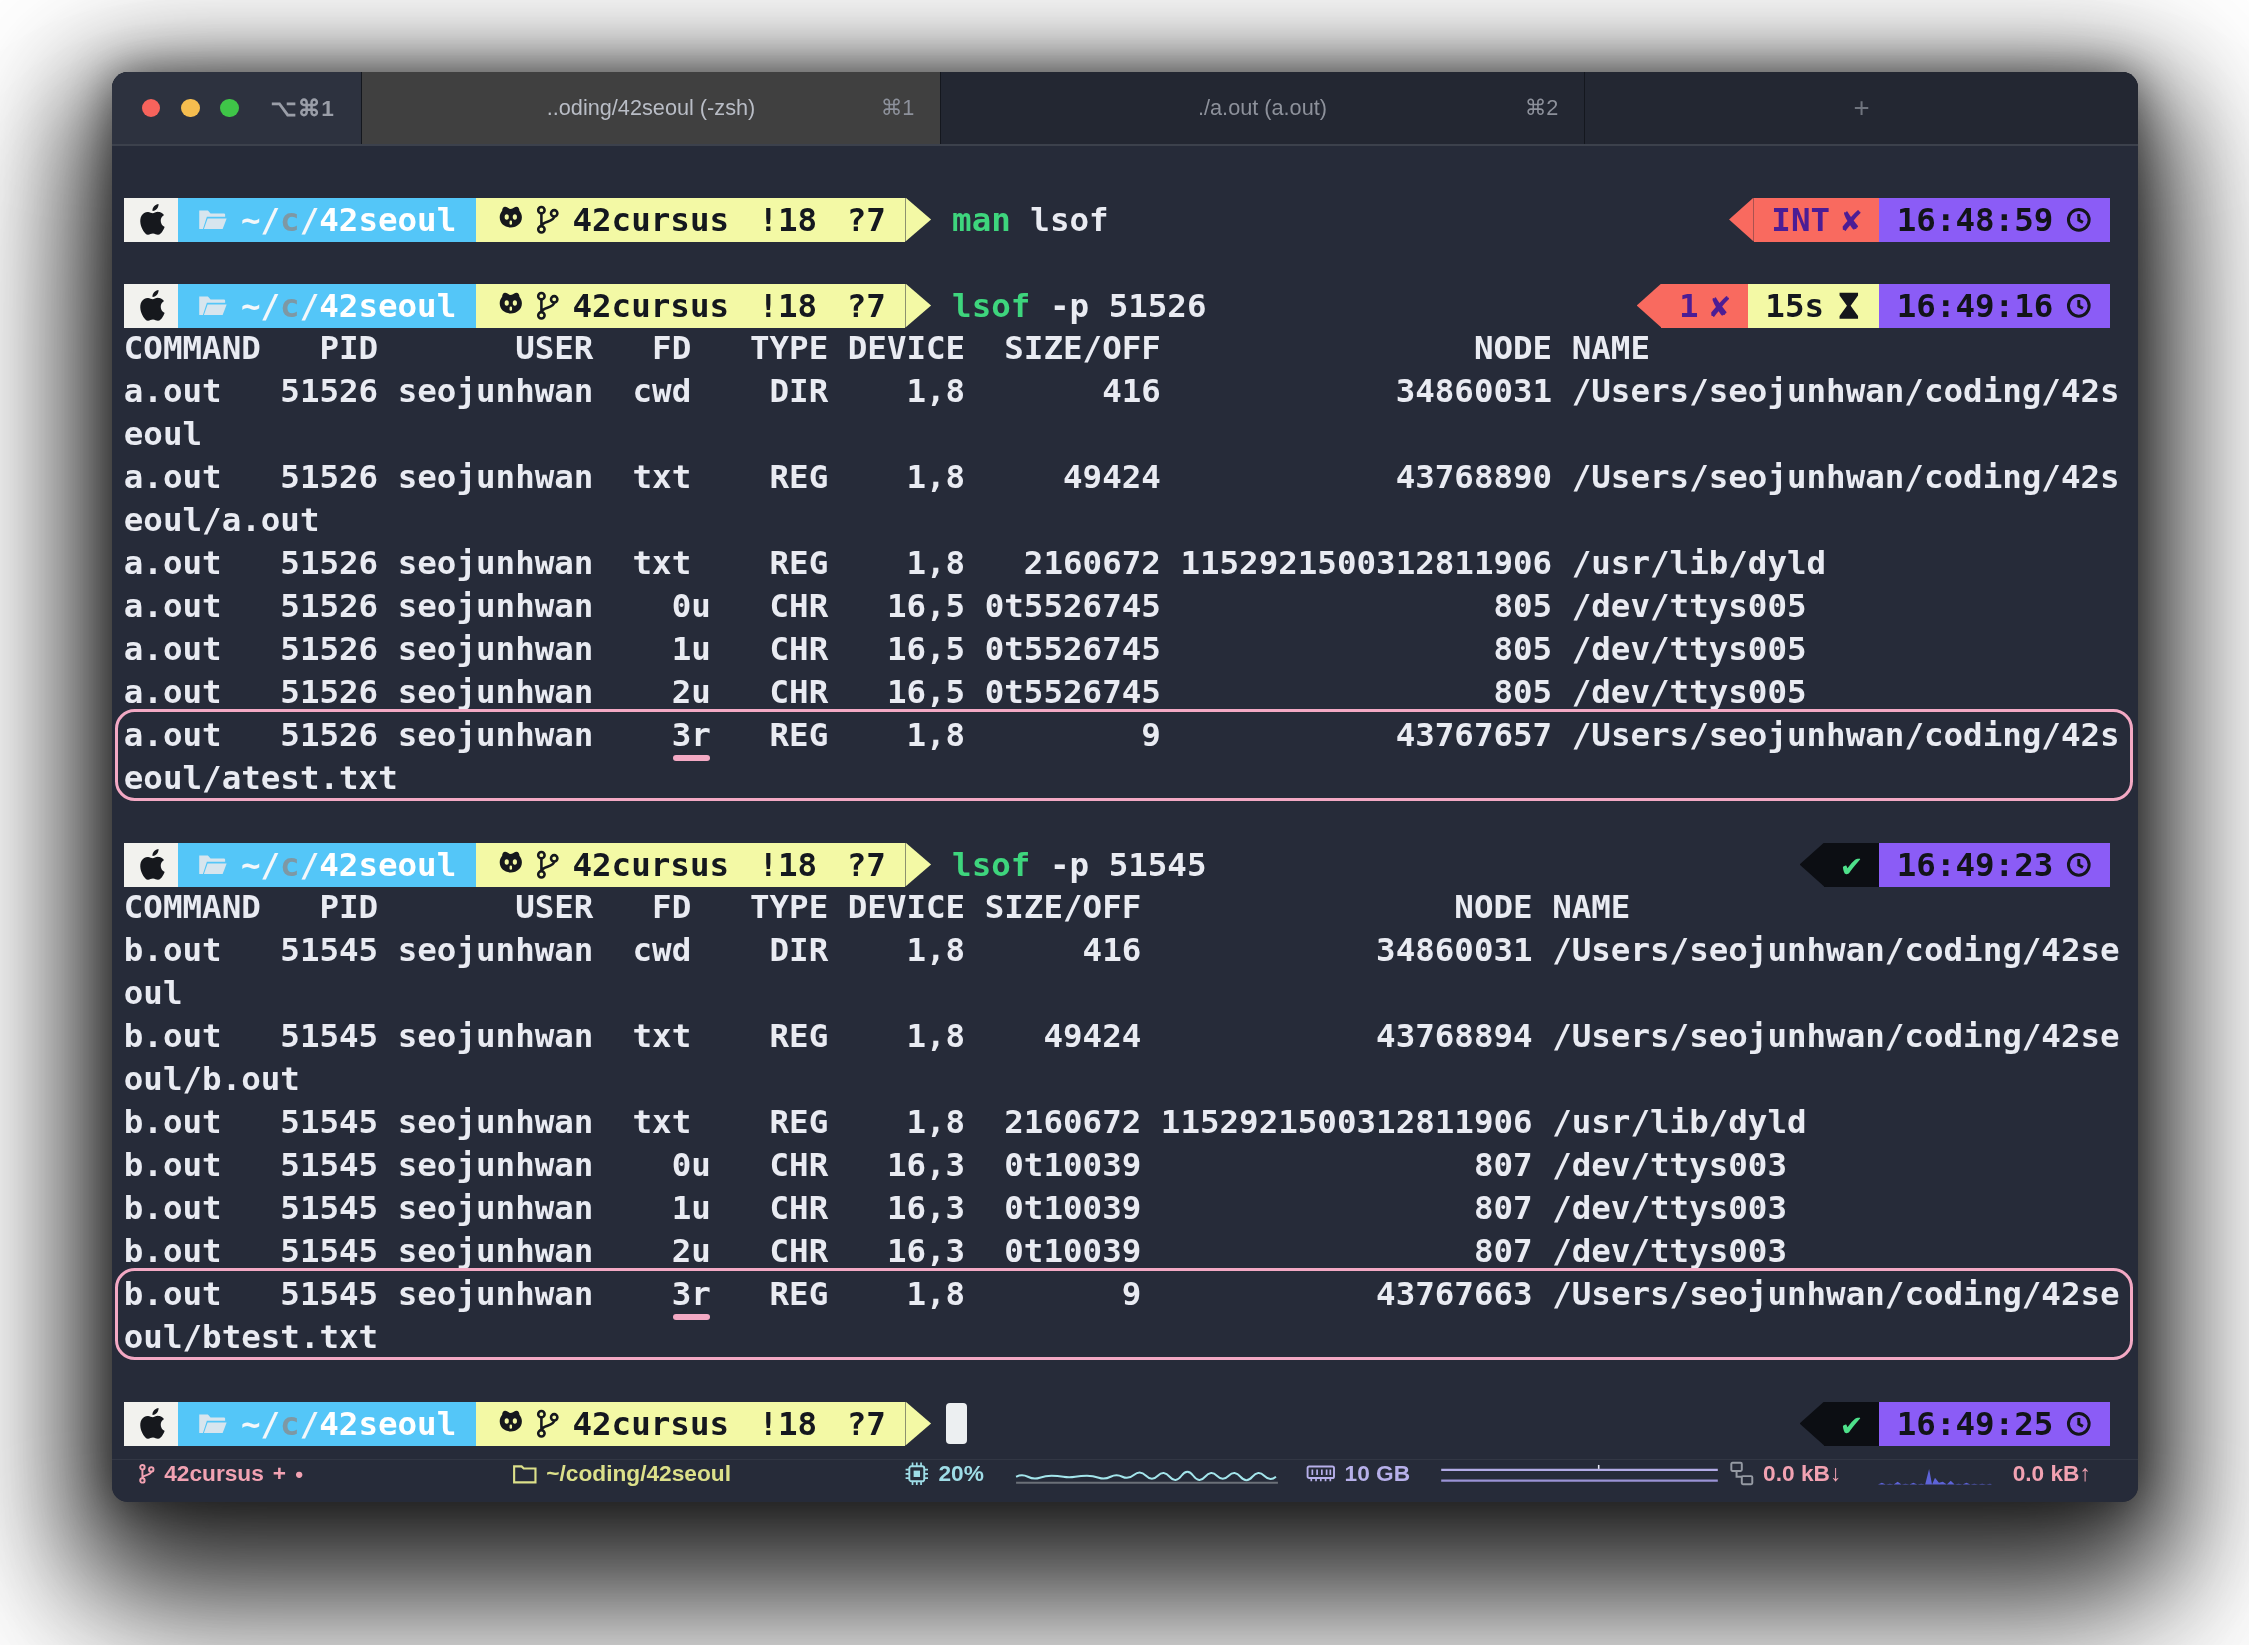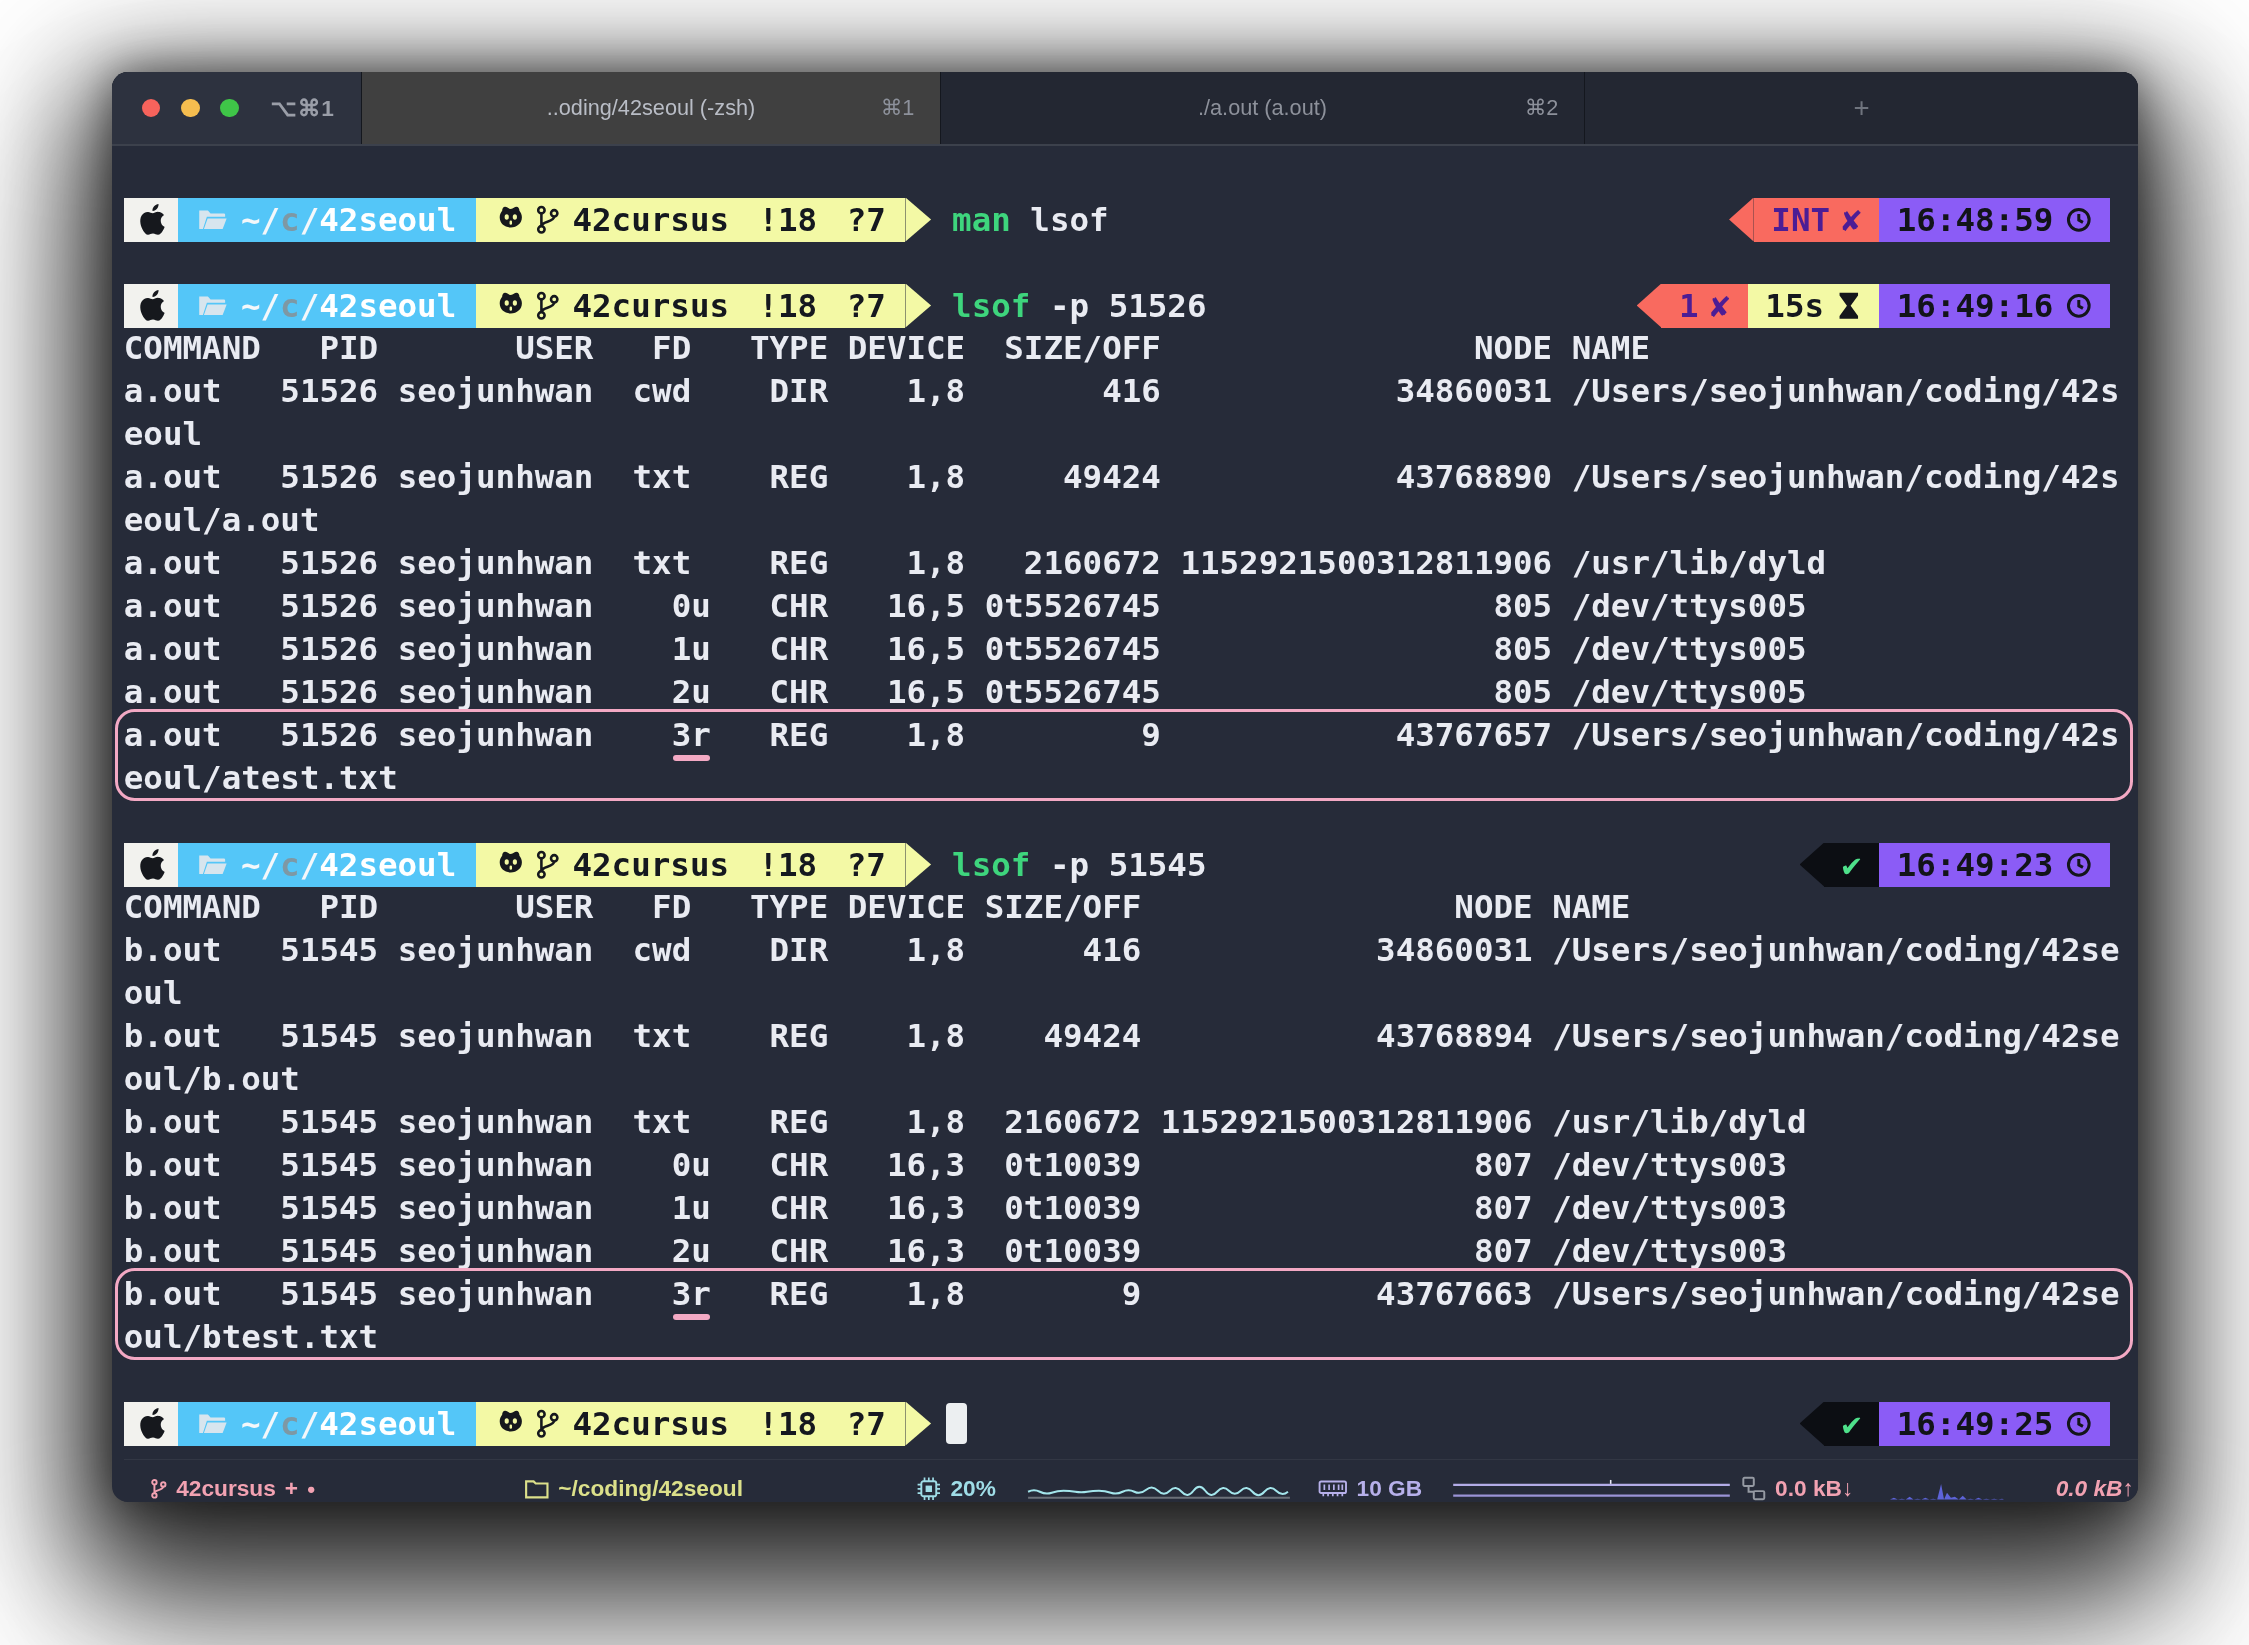--- a/index.html
+++ b/index.html
@@ -51,22 +51,22 @@
   .rseg.yellow{background:#f3f9a5;color:#15181f;}
   .rseg.white{background:#8b5cf6;color:#121419;}
   .rseg.black{background:#0c0e13;color:#4ee08a;}
   
   .hlbox{position:relative;}
   .hlbox::before{content:"";position:absolute;left:-8.9px;right:-6.9px;top:-4.9px;bottom:-1px;
     border:3.9px solid #f3a9c4;border-radius:19.7px;pointer-events:none;}
   .fdmark{position:relative;}
   .fdmark::after{content:"";position:absolute;left:1px;right:1px;bottom:-6.9px;height:5.9px;background:#f3a9c4;border-radius:3px;}
   
-  .statusbar{position:absolute;left:12px;right:0;bottom:0;height:42px;background:#262b39;
-    border-top:1px solid rgba(255,255,255,0.06);display:flex;align-items:flex-end;font-size:22.7px;font-weight:600;}
+  .statusbar{position:absolute;left:0;right:0;bottom:0;height:42px;background:#262b39;
+    border-top:1px solid rgba(255,255,255,0.06);display:flex;align-items:flex-start;font-size:22.7px;font-weight:600;}
   .sb{display:flex;align-items:center;gap:8.9px;white-space:pre;}
   .sb-git{margin-left:25.6px;color:#f2a2b2;}
   .sb-dot{font-size:14.8px;}
   .sb-dir{margin-left:208px;color:#dce08a;}
   .sb-cpu{margin-left:173px;color:#9fdde7;}
   .sb-ram{margin-left:25.6px;color:#b7b0ea;}
   .sb-net{margin-left:8.9px;color:#f2a2b2;}
   .sb svg{display:block;}
   .icon{display:flex;align-items:center;}
 </style>
@@ -329,18 +329,18 @@
     <div class="sb sb-net">
       <span class="icon"><svg width="25.6" height="25.6" viewBox="0 0 22 22">
             <rect x="2" y="1.5" width="9" height="7" rx="1" fill="none" stroke="#959aa3" stroke-width="1.7"></rect>
             <rect x="11" y="13" width="9" height="7" rx="1" fill="none" stroke="#959aa3" stroke-width="1.7"></rect>
             <path d="M6.5 8.5v5h4.5" fill="none" stroke="#959aa3" stroke-width="1.7"></path>
           </svg></span>
       <span>0.0 kB↓</span>
       <span class="icon" style="margin-left:25.6px;"><svg width="118" height="25.6" viewBox="0 0 120 26">
             <path d="M2 24 L6 22 10 24 14 23 18 24 22 21 26 24 30 23 34 24 38 22 42 24 46 23 50 24 54 8 57 24 60 17 64 22 68 21 72 24 76 20 80 24 84 23 88 24 92 22 96 24 100 23 104 24 108 23 112 24 116 23 118 24 Z" fill="#5d63d8"></path>
           </svg></span>
-      <span style="margin-left:41px;font-style:italic;">0.0 kB↑</span>
+      <span style="margin-left:10px;">0.0 kB↑</span>
     </div>
   </div>
 
 </div>
 
 
 </body></html>

